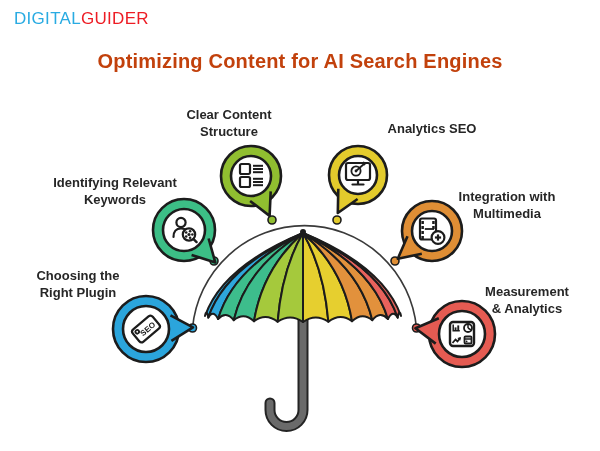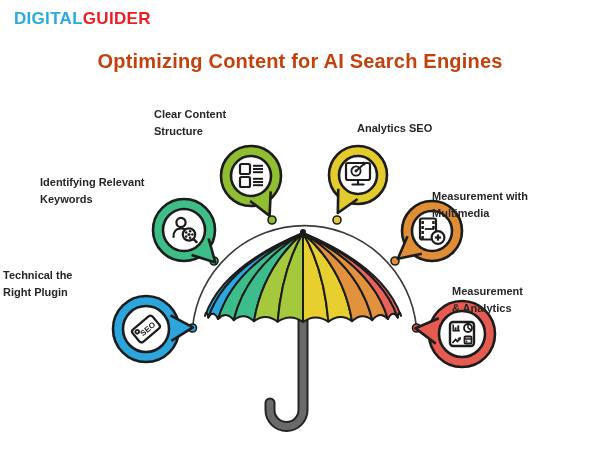--- a/index.html
+++ b/index.html
@@ -1,24 +1,24 @@
 <!DOCTYPE html>
 <html><head>
 <meta charset="utf-8">
 <style>
   html,body{margin:0;padding:0;}
   body{width:600px;height:451px;background:#ffffff;position:relative;overflow:hidden;
        font-family:"Liberation Sans", sans-serif;}
-  .logo{position:absolute;left:14px;top:9px;font-size:17px;font-weight:bold;letter-spacing:.3px;}
+  .logo{position:absolute;left:14px;top:9px;font-size:17px;font-weight:normal;letter-spacing:.3px;}
   .logo .p1{color:#29ABE2;}
   .logo .p2{color:#ED1C24;}
   .title{position:absolute;left:0;right:0;top:50px;text-align:center;font-size:20px;
          font-weight:bold;color:#c2410c;letter-spacing:.2px;}
   .diagram-svg{position:absolute;left:0;top:0;}
-  .node-label{position:absolute;width:150px;font-size:11px;line-height:17px;
+  .node-label{position:absolute;width:150px;text-align:center;font-size:13px;line-height:17px;
               font-weight:600;color:#262626;white-space:pre-line;}
   .lbl-0{left:3px;top:267px;}
   .lbl-1{left:40px;top:174px;}
   .lbl-2{left:154px;top:106px;}
   .lbl-3{left:357px;top:120px;}
   .lbl-4{left:432px;top:188px;}
   .lbl-5{left:452px;top:283px;}
 </style>
 </head>
 <body>
@@ -142,23 +142,23 @@
        <line x1="6" y1="-6" x2="9.3" y2="-3.9" stroke="#1c1c1c" stroke-width="1.5"></line>
        <path d="M -9.5 9 L -6.5 5.5 L -4.5 7.5 L -1.8 4" fill="none" stroke="#1c1c1c" stroke-width="1.8"></path>
        <path d="M -1 3 l -3.6 0.9 l 2.8 2.8 z" fill="#1c1c1c"></path>
        <rect x="2.5" y="2.5" width="7" height="7" rx="1" fill="none" stroke="#1c1c1c" stroke-width="1.8"></rect>
        <line x1="2.5" y1="5" x2="9.5" y2="5" stroke="#1c1c1c" stroke-width="1.5"></line>
        <circle cx="4.6" cy="7.4" r="0.9" fill="#1c1c1c"></circle>
       </g>
     </g>
   </svg>
 
-<div class="node-label lbl-0">Technical the
+<div class="node-label lbl-0">Choosing the
 Right Plugin</div>
 <div class="node-label lbl-1">Identifying Relevant
 Keywords</div>
 <div class="node-label lbl-2">Clear Content
 Structure</div>
 <div class="node-label lbl-3">Analytics SEO</div>
-<div class="node-label lbl-4">Measurement with
+<div class="node-label lbl-4">Integration with
 Multimedia</div>
 <div class="node-label lbl-5">Measurement
 &amp; Analytics</div>
 
 </body></html>

